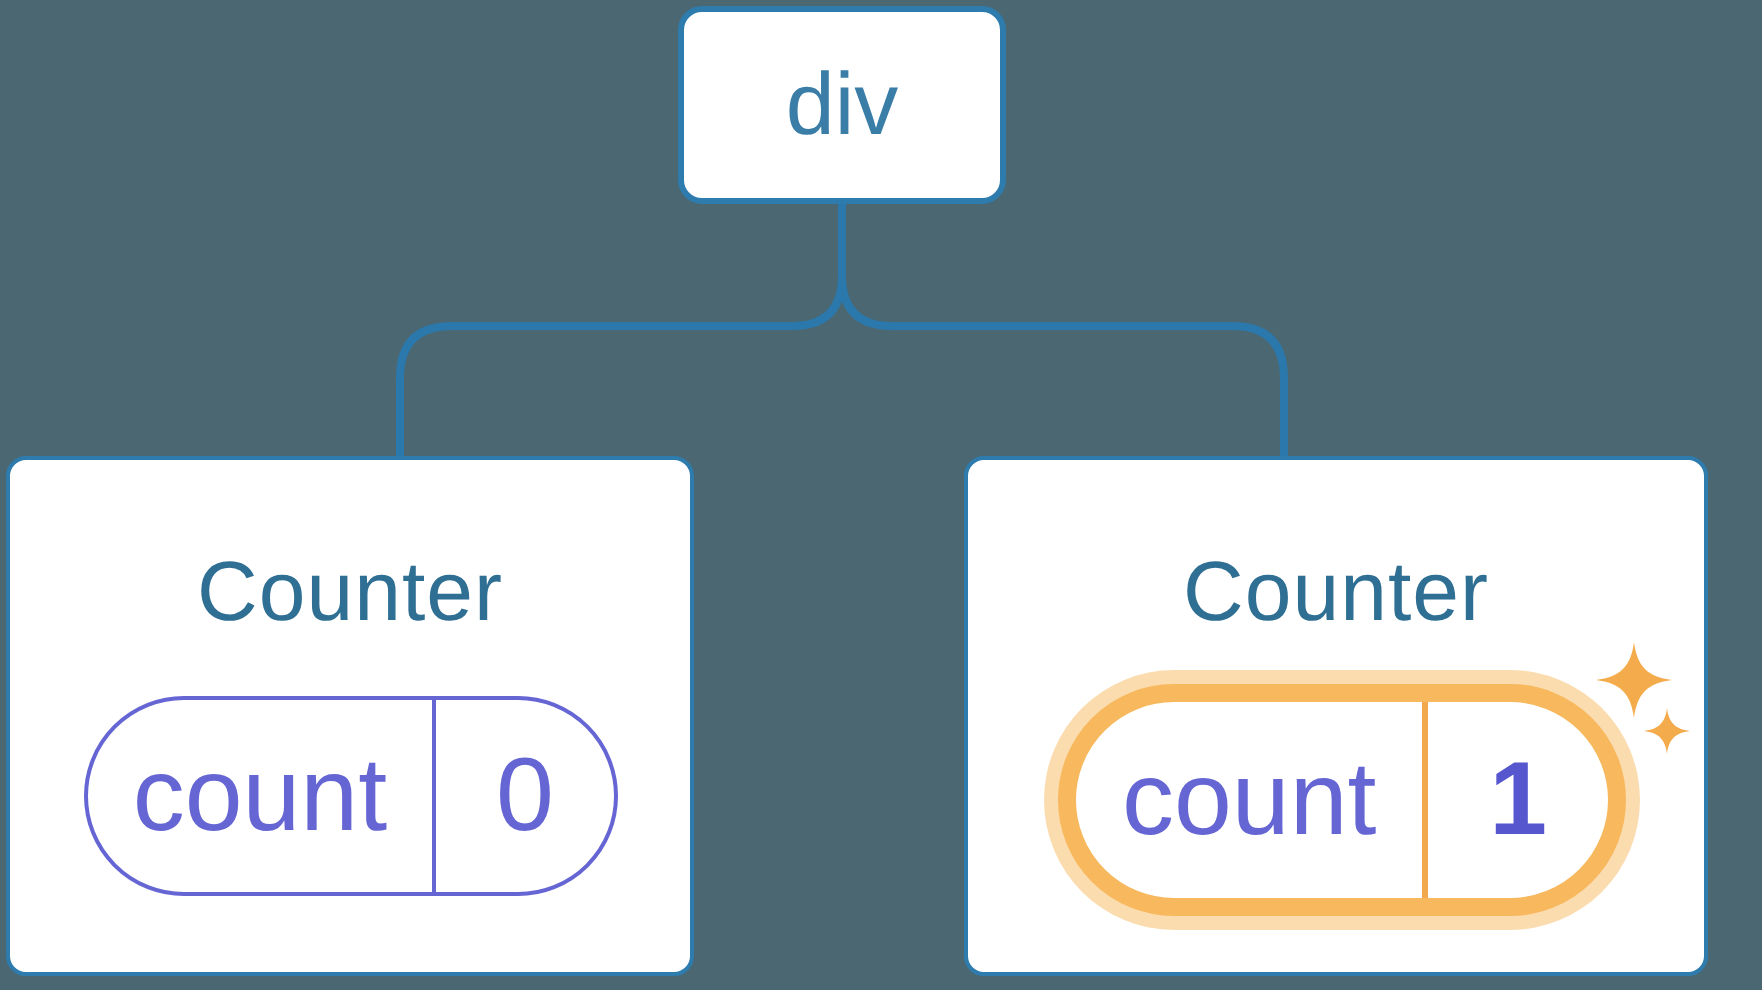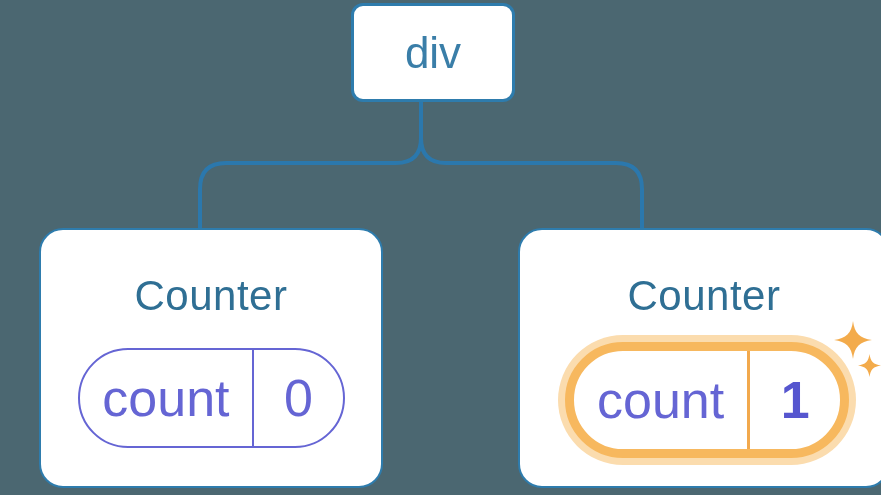--- a/index.html
+++ b/index.html
@@ -13,27 +13,27 @@
     background:var(--bg);
     font-family:"Liberation Sans", sans-serif;
     overflow:hidden;
   }
   .stage{position:relative;width:881px;height:495px;background:var(--bg);overflow:hidden;}
   .connector{position:absolute;left:0;top:0;width:881px;height:495px;pointer-events:none;}
 
   .node-root{
     position:absolute;left:339px;top:3px;width:164px;height:99px;
     background:var(--card-bg);border:3px solid var(--node-border);border-radius:12px;
-    display:flex;align-items:center;justify-content:center;margin-left:12px;
+    display:flex;align-items:center;justify-content:center;
   }
   .node-root span{font-size:44px;color:var(--node-text);}
 
   .card{
     position:absolute;top:228px;height:260px;
-    background:var(--card-bg);border:2.5px solid var(--node-border);border-radius:24px;margin-left:36px;
+    background:var(--card-bg);border:2.5px solid var(--node-border);border-radius:10px;
   }
   .card-left{left:3px;width:344px;}
   .card-right{left:482px;width:372px;}
 
   .card-title{
     position:absolute;top:42px;left:0;width:100%;text-align:center;
     font-size:42px;color:var(--title);letter-spacing:0.5px;
   }
 
   .pill{

